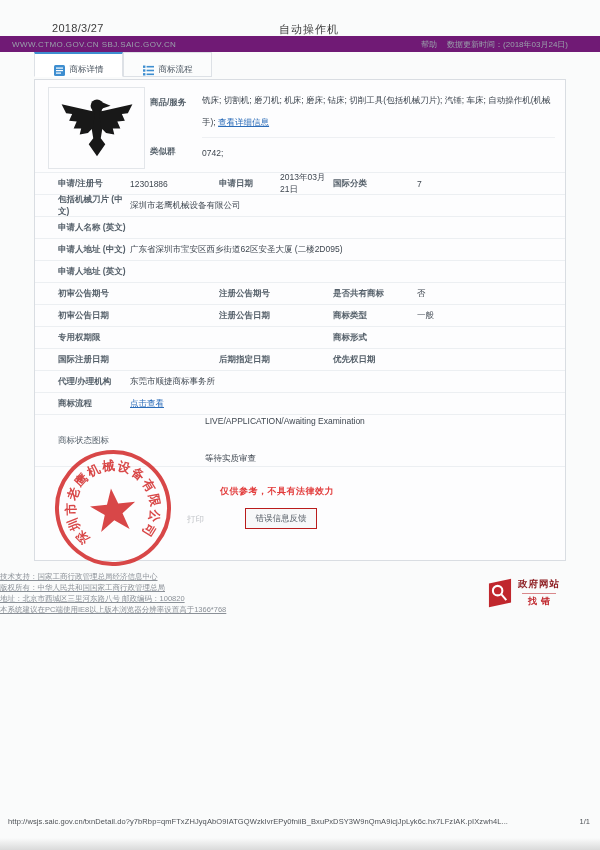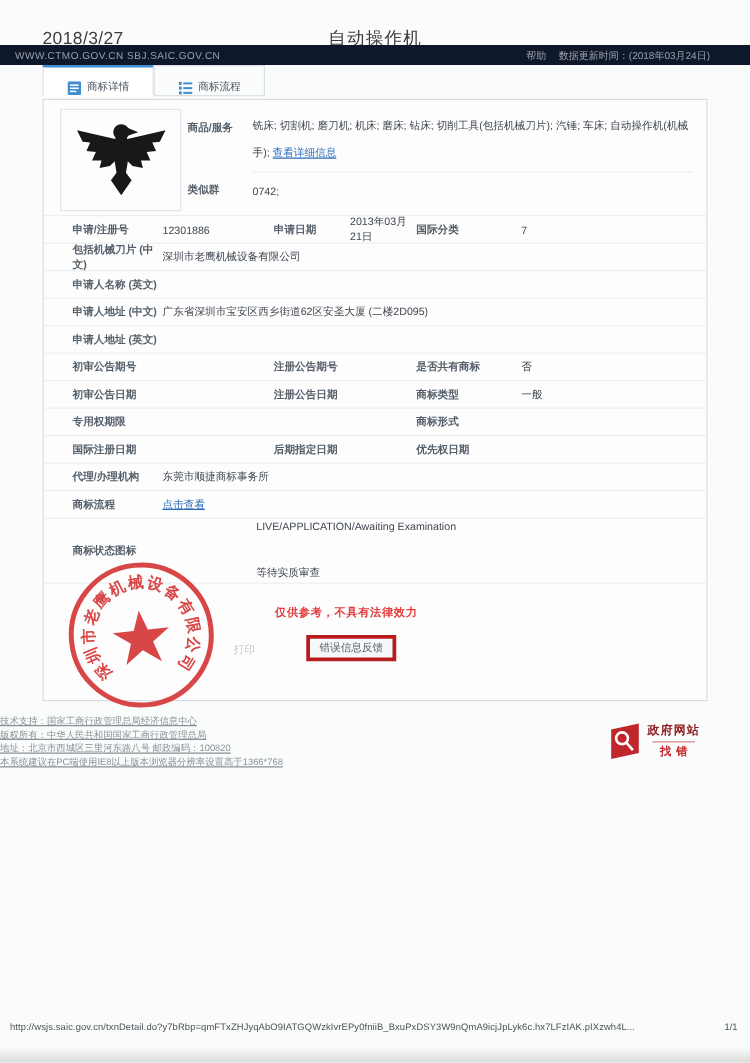--- a/index.html
+++ b/index.html
@@ -1,26 +1,26 @@
 <!DOCTYPE html>
 <html><head>
 <meta charset="utf-8">
 <style>
   * { margin:0; padding:0; box-sizing:border-box; }
   html,body { background:#e8e8e8; }
   body { font-family:"Liberation Sans","DejaVu Sans",sans-serif; }
   .page { position:relative; width:600px; height:850px; background:#fafbfb; overflow:hidden; margin:0 auto; }
 
   
-  .print-header { position:absolute; top:22px; left:30px; right:30px; height:14px; font-size:14px; color:#3c3c3c; }
+  .print-header { position:absolute; top:22px; left:48px; right:30px; height:14px; font-size:11px; color:#3c3c3c; }
   .print-date { position:absolute; left:4px; top:0; letter-spacing:.3px; }
   .print-title { position:absolute; left:0; right:0; text-align:center; top:0; letter-spacing:1px; }
 
   
-  .site-bar { position:absolute; top:36px; left:0; width:600px; height:16px; background:#0f172a;
+  .site-bar { position:absolute; top:36px; left:0; width:600px; height:16px; background:#701a75;
               display:flex; align-items:center; padding:0 32px 0 12px; font-size:8px; color:#9aa2ab; }
   .site-url { letter-spacing:.4px; }
   .site-right { margin-left:auto; display:flex; gap:10px; }
 
   
   .tabs { position:absolute; top:52px; left:34px; display:flex; }
   .tab { width:89px; height:25px; display:flex; align-items:flex-end; justify-content:center; gap:5px;
          font-size:8.5px; color:#4a5560; background:#fbfcfc; border:1px solid #dde1e6; }
   .tab.active { background:#fff; border-top:2px solid #3e8ed0; border-bottom:1px solid #fff; }
   .tab-icon { width:11px; height:11px; flex:0 0 11px; }
@@ -48,31 +48,31 @@
   .val { color:#3f4750; }
   .c1l { width:72px; flex:0 0 72px; }
   .c1v { width:89px; flex:0 0 89px; }
   .c2l { width:61px; flex:0 0 61px; }
   .c2v { width:53px; flex:0 0 53px; }
   .c3l { width:84px; flex:0 0 84px; }
   .c3v { flex:1; }
   .wide { flex:1; }
 
   .status-row { display:flex; height:52px; border-top:1px solid #eceff2; padding-left:23px; font-size:8.5px; align-items:center; }
-  .status-label { width:147px; flex:0 0 147px; font-weight:bold; color:#55606a; }
+  .status-label { width:147px; flex:0 0 147px; font-weight:normal; color:#55606a; }
   .status-lines { display:flex; flex-direction:column; gap:27px; }
   .status-lines span { color:#3f4750; }
 
   .notice-row { border-top:1px solid #eceff2; padding:13px 0 0 185px; height:32px; }
   .notice { color:#e23c3c; font-size:9px; font-weight:bold; letter-spacing:.5px; }
 
   .buttons-row { position:relative; height:40px; margin-top:6px; }
   .print-btn { position:absolute; left:152px; top:10px; font-size:8.5px; color:#c3c6ca; cursor:pointer; }
   .feedback-btn { position:absolute; left:210px; top:4px; width:72px; height:21px; background:#f7f8f9;
-                  border:3px solid #b91c1c; font-size:8.5px; color:#596069; display:flex; align-items:center; justify-content:center; cursor:pointer; }
+                  border:1px solid #b91c1c; font-size:8.5px; color:#596069; display:flex; align-items:center; justify-content:center; cursor:pointer; }
 
   
   .seal { position:absolute; left:55px; top:450px; width:116px; height:116px; z-index:5; opacity:.88;
           transform:rotate(-6deg); pointer-events:none; }
   .seal-ring { position:absolute; inset:0; border:4px solid #d42f2f; border-radius:50%; }
   .seal-chars { position:absolute; inset:0; }
   .seal-chars span { position:absolute; left:50%; top:50%; width:14px; height:14px; margin:-7px 0 0 -7px;
                      text-align:center; font-size:12.5px; font-weight:bold; color:#d42f2f; line-height:14px; }
   .seal-star { position:absolute; left:50%; top:50%; width:54px; height:54px; margin:-26px 0 0 -27px; }
 

